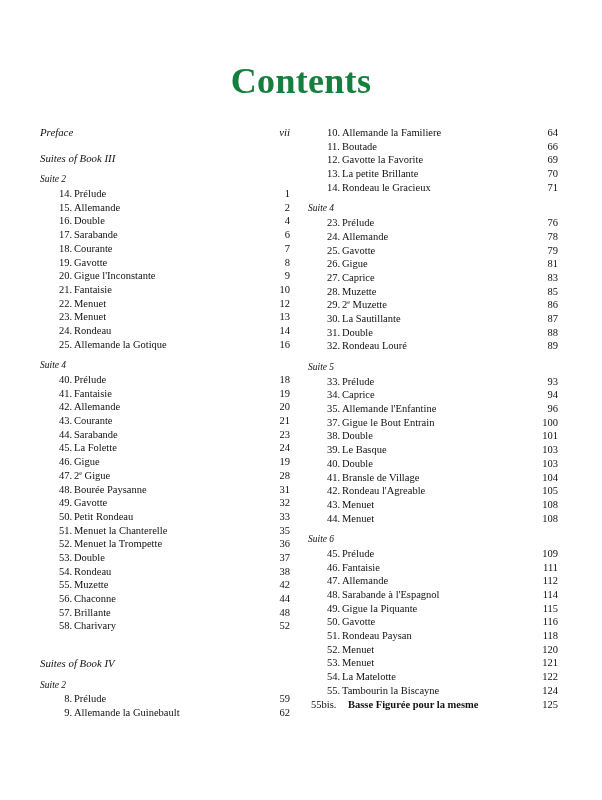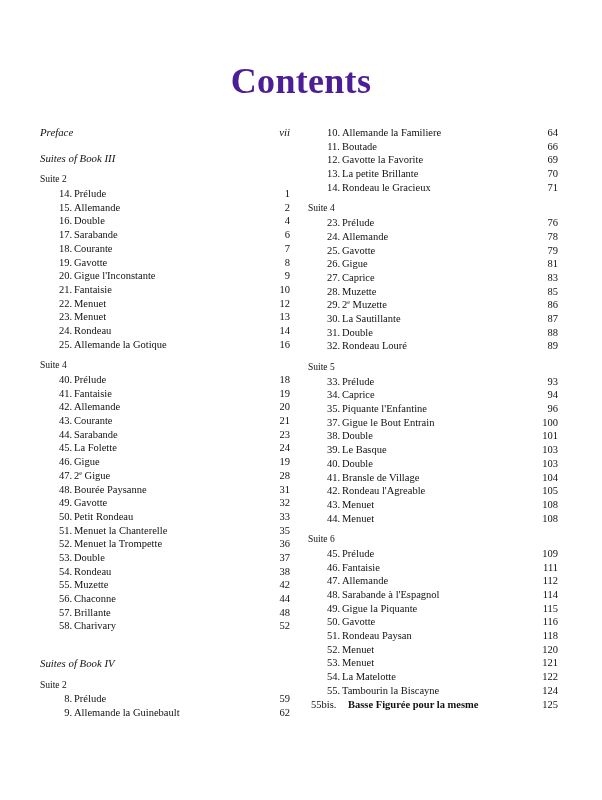--- a/index.html
+++ b/index.html
@@ -1,25 +1,25 @@
 <!DOCTYPE html>
 <html><head>
   <meta charset="utf-8">
   <style>
     html, body { margin: 0; padding: 0; background: #ffffff; }
     body { width: 602px; height: 800px; position: relative; overflow: hidden;
            font-family: "Liberation Serif", "DejaVu Serif", serif; color: #111111; }
     .title { position: absolute; top: 36px; left: 0; width: 602px; text-align: center;
-             font-size: 36px; letter-spacing: 0.3px; color: #4c1d95; }
+             font-size: 36px; letter-spacing: 0.3px; color: #15803d; }
     .col { position: absolute; top: 126px; }
     .col-left { left: 40px; width: 250px; }
     .col-right { left: 308px; width: 250px; }
     .line { position: relative; height: 13.7px; line-height: 13.7px; font-size: 10.5px; white-space: nowrap; }
     .heading { font-size: 10.8px; font-style: italic; }
-    .suite { font-size: 9.5px; }
+    .suite { font-style: italic; font-size: 9.5px; }
     .entry .num { position: absolute; left: 11px; width: 21px; text-align: right; }
     .entry .name { position: absolute; left: 34px; }
     .entry.bis .num { left: 3px; width: auto; text-align: right; }
     .entry.bis .name { left: 40px; font-weight: bold; }
     .page { position: absolute; right: 0; text-align: right; }
     .gap-s { height: 8px; }
     .gap-m { height: 12px; }
     .gap-l { height: 24px; }
     sup { font-size: 6px; line-height: 0; vertical-align: 4px; }
   </style>
@@ -291,21 +291,21 @@
       <span class="name">Prélude</span>
       <span class="page">93</span>
     </div>
     <div class="line entry">
       <span class="num">34.</span>
       <span class="name">Caprice</span>
       <span class="page">94</span>
     </div>
     <div class="line entry">
       <span class="num">35.</span>
-      <span class="name">Piquante l'Enfantine</span>
+      <span class="name">Allemande l'Enfantine</span>
       <span class="page">96</span>
     </div>
     <div class="line entry">
       <span class="num">37.</span>
       <span class="name">Gigue le Bout Entrain</span>
       <span class="page">100</span>
     </div>
     <div class="line entry">
       <span class="num">38.</span>
       <span class="name">Double</span>

